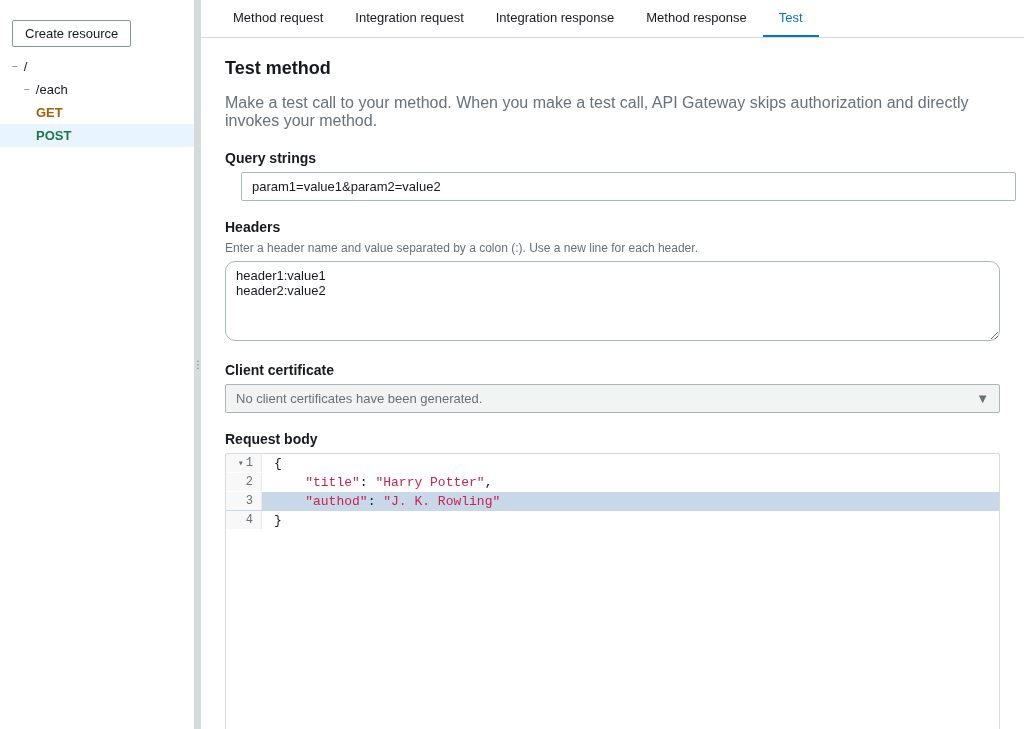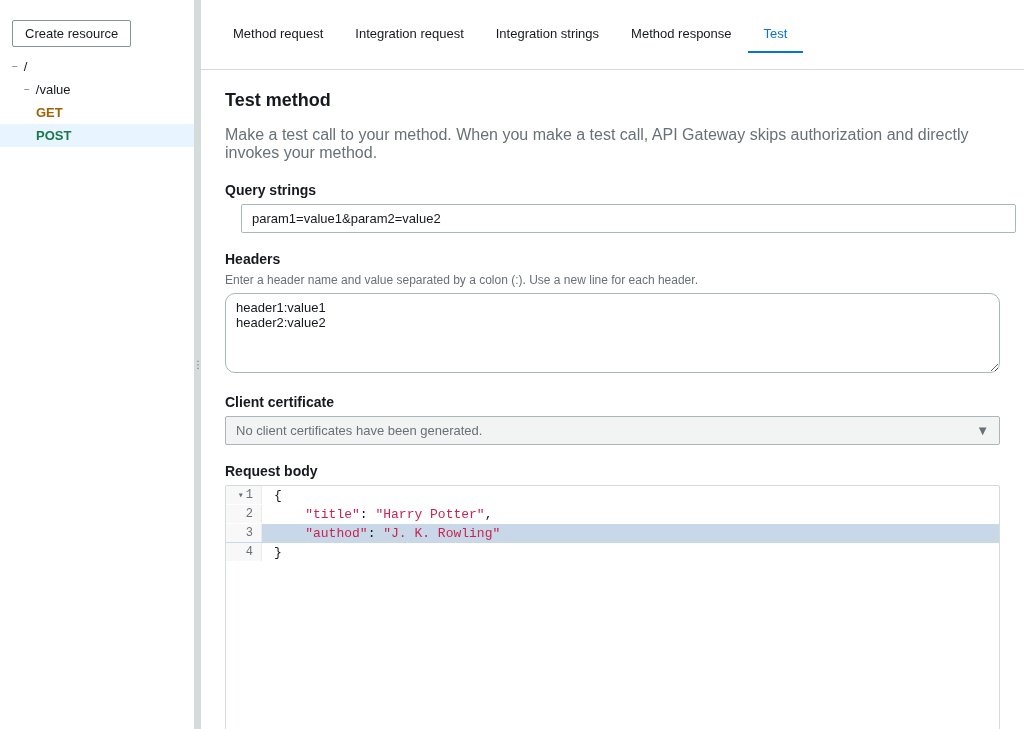--- a/index.html
+++ b/index.html
@@ -18,21 +18,21 @@
     .tree-item.resource { padding-left: 24px; color: #16191f; }
     .tree-item.method { padding-left: 36px; font-weight: 600; }
     .tree-item.method.get { color: #a16207; }
     .tree-item.method.post { color: #1a7a47; }
     .tree-item.method.post.active { background: #e8f4ff; }
 
     
     .main { flex: 1; display: flex; flex-direction: column; overflow: hidden; }
 
     
-    .tabs { background: #fff; border-bottom: 1px solid #d5dbdb; display: flex; padding: 16px 16px; }
+    .tabs { background: #fff; border-bottom: 1px solid #d5dbdb; display: flex; padding: 0 16px; }
     .tab { padding: 10px 16px; cursor: pointer; font-size: 13px; color: #16191f; border-bottom: 2px solid transparent; white-space: nowrap; }
     .tab.active { color: #0972d3; border-bottom: 2px solid #0972d3; font-weight: 500; }
 
     
     .content { flex: 1; overflow-y: auto; padding: 20px 24px; background: #fff; }
 
     .section-title { font-size: 18px; font-weight: 700; color: #16191f; margin-bottom: 15px; }
     .section-desc { font-size: 16px; color: #687078; margin-bottom: 20px; }
 
     .field-label { font-size: 14px; font-weight: 600; color: #16191f; margin-bottom: 6px; }
@@ -67,38 +67,38 @@
   <div class="sidebar">
     <div class="sidebar-btn">
       <button class="create-resource-btn">Create resource</button>
     </div>
     <div class="tree-item root">
       <span class="toggle">−</span>
       <span>/</span>
     </div>
     <div class="tree-item resource">
       <span class="toggle">−</span>
-      <span>/value</span>
+      <span>/each</span>
     </div>
     <div class="tree-item method get">
       <span>GET</span>
     </div>
     <div class="tree-item method post active">
       <span>POST</span>
     </div>
   </div>
 
   <div class="resize-handle">⋮</div>
 
   <div class="main">
 
     <div class="tabs">
       <div class="tab">Method request</div>
       <div class="tab">Integration request</div>
-      <div class="tab">Integration strings</div>
+      <div class="tab">Integration response</div>
       <div class="tab">Method response</div>
       <div class="tab active">Test</div>
     </div>
 
     <div class="content">
       <div class="section-title">Test method</div>
       <div class="section-desc">Make a test call to your method. When you make a test call, API Gateway skips authorization and directly invokes your method.</div>
 
       <div class="form-group">
         <div class="field-label">Query strings</div>

